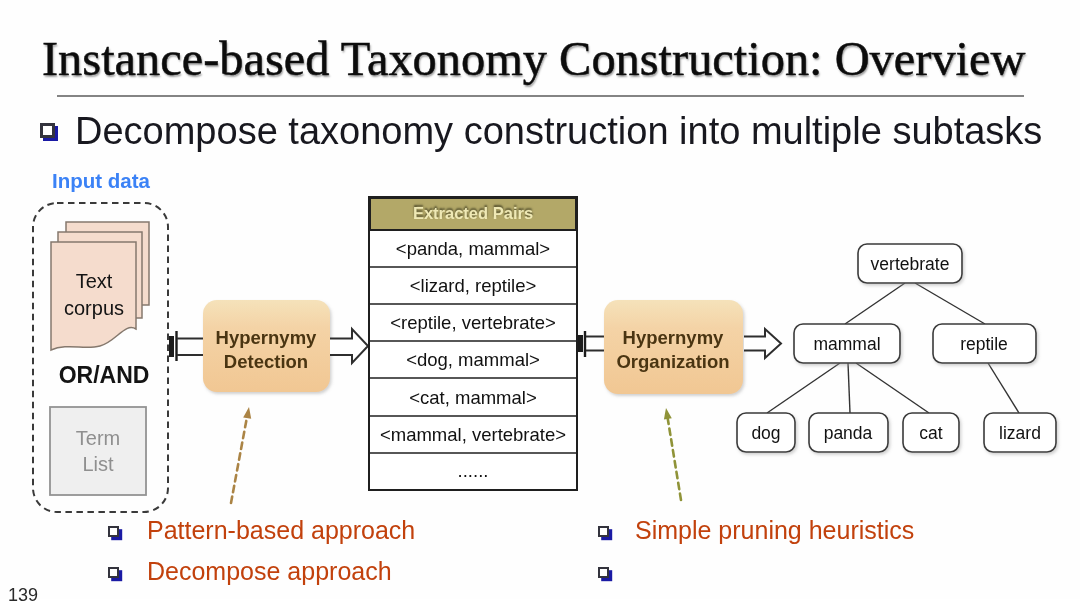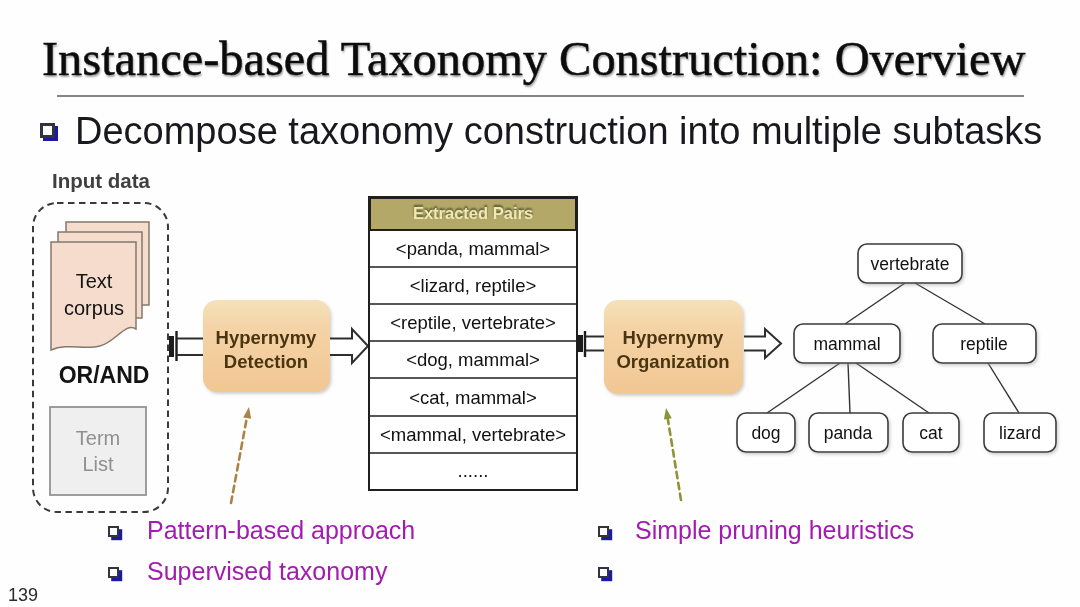--- a/index.html
+++ b/index.html
@@ -6,22 +6,22 @@
   body{width:1080px;height:607px;overflow:hidden;background:#ffffff;
        font-family:"Liberation Sans", sans-serif;}
   .abs{position:absolute;}
   #page{position:relative;width:1080px;height:599px;background:#fefefe;}
   #title{left:42px;top:31px;font-family:"Liberation Serif",serif;
          font-size:48.4px;color:#0c0c0c;white-space:nowrap;-webkit-text-stroke:0.5px #111;text-shadow:1px 1.5px 2px rgba(40,40,40,0.45);}
   #titleline{left:57px;top:94.5px;width:967px;height:2px;background:#848484;}
   .sq{border:3px solid #33333d;background:#fff;box-shadow:3px 3px 0 #1a1aa4;}
   #b1sq{left:40px;top:123px;width:9px;height:9px;}
   #b1tx{left:75px;top:110px;font-size:38px;color:#18181f;white-space:nowrap;}
-  #inputdata{left:52px;top:168.5px;font-size:20.5px;font-weight:bold;color:#404040;}
-  .bb{font-size:25px;color:#a21caf;white-space:nowrap;}
+  #inputdata{left:52px;top:168.5px;font-size:20.5px;font-weight:bold;color:#3b82f6;}
+  .bb{font-size:25px;color:#c2410c;white-space:nowrap;}
   .bsq{width:7.5px;height:7.5px;border:2.8px solid #33333d;background:#fff;box-shadow:3.2px 3.2px 0 #1a1aa4;}
   #pg{left:8px;top:585px;font-size:18px;color:#2a2a2a;text-align:right;}
 </style>
 </head>
 <body>
 <div id="page">
   <div class="abs" id="title">Instance-based Taxonomy Construction: Overview</div>
   <div class="abs" id="titleline"></div>
   <div class="abs sq" id="b1sq"></div>
   <div class="abs" id="b1tx">Decompose taxonomy construction into multiple subtasks</div>
@@ -130,19 +130,19 @@
       <line x1="231" y1="503" x2="247" y2="417" stroke="#ab8445" stroke-width="2.6" stroke-dasharray="6.5 4.5"></line>
       <path d="M249,407 L243.2,417.5 L251.2,418.8 Z" fill="#ab8445" stroke="none"></path>
       <line x1="681" y1="500" x2="667" y2="414" stroke="#8f9338" stroke-width="2.6" stroke-dasharray="6.5 4.5"></line>
       <path d="M666,408 L671.8,418.3 L663.9,419.6 Z" fill="#8f9338" stroke="none"></path>
     </g>
   </svg>
 
   <div class="abs bsq" style="left:107.5px;top:525.5px;"></div>
   <div class="abs bb" style="left:147px;top:516px;">Pattern-based approach</div>
   <div class="abs bsq" style="left:107.5px;top:566.5px;"></div>
-  <div class="abs bb" style="left:147px;top:557px;">Supervised taxonomy</div>
+  <div class="abs bb" style="left:147px;top:557px;">Decompose approach</div>
   <div class="abs bsq" style="left:597.5px;top:525.5px;"></div>
   <div class="abs bb" style="left:635px;top:516px;">Simple pruning heuristics</div>
   <div class="abs bsq" style="left:597.5px;top:566.5px;"></div>
 
   <div class="abs" id="pg">139</div>
 </div>
 
 </body></html>

